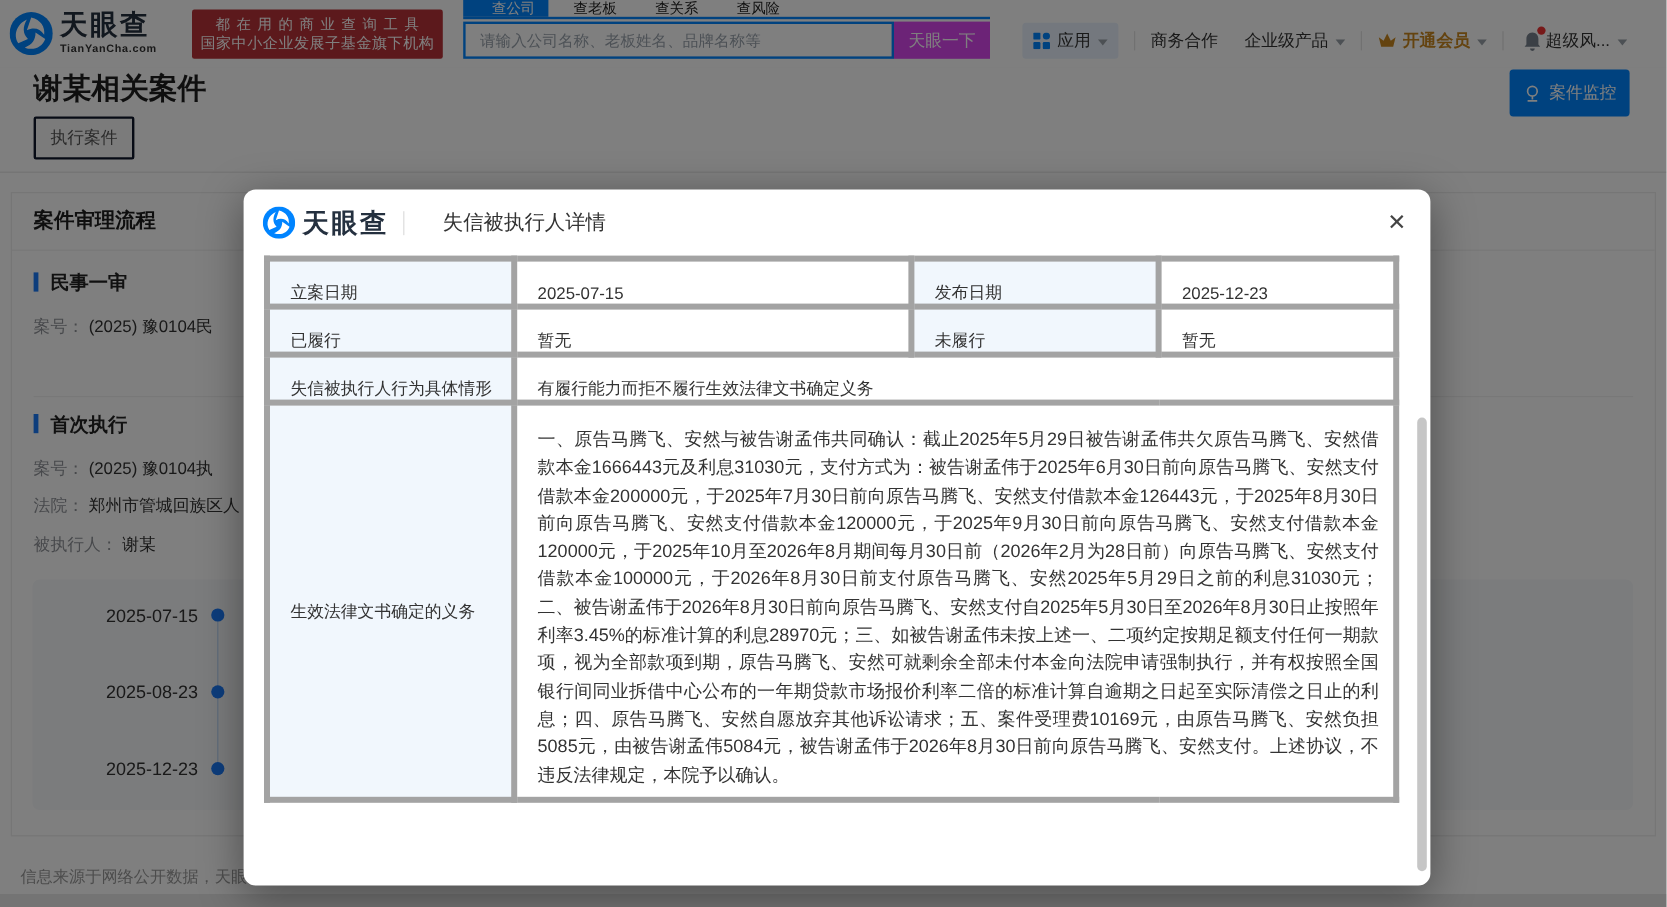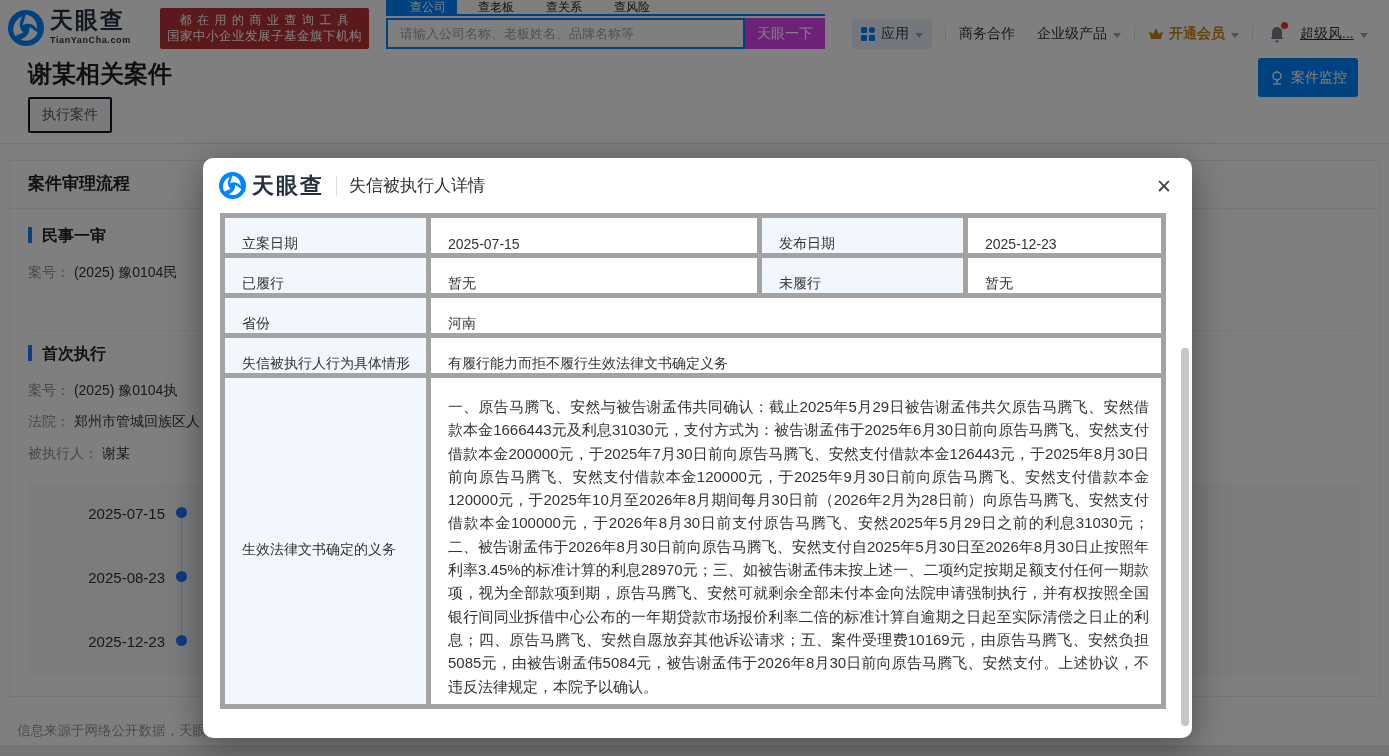--- a/index.html
+++ b/index.html
@@ -31,21 +31,21 @@
   .nav-menu { position:absolute; left:852px; top:18px; height:32px; display:flex; align-items:center; font-size:14px; color:#333; }
   .apps-chip { display:flex; align-items:center; background:#e8f1fc; border-radius:3px; padding:6px 9px; cursor:pointer; }
   .apps-chip .lbl { margin-left:6px; }
   .caret { width:0; height:0; border-left:4px solid transparent; border-right:4px solid transparent; border-top:5px solid #98a0a8; margin-left:6px; margin-top:2px; }
   .nav-sep { width:1px; height:16px; background:#e2e2e2; margin:0 13px; }
   .nav-item { cursor:pointer; display:flex; align-items:center; }
   .vip { color:#c9871e; font-weight:bold; }
   .vip-ico { margin-right:5px; display:flex; }
   .bell-wrap { position:relative; margin:0 2px; cursor:pointer; display:flex; }
   .bell-dot { position:absolute; right:-2px; top:-3px; width:7px; height:7px; border-radius:50%; background:#e33; }
-  .super-risk { margin-left:12px;text-decoration:underline; }
+  .super-risk { margin-left:0; }
 
   
   .content-bg { position:absolute; left:0; top:56px; width:1389px; height:689px; background:#fff; }
   .page-title { position:absolute; left:28px; top:58px; font-size:24px; font-weight:bold; color:#1f1f1f; }
   .case-tag { position:absolute; left:28px; top:97px; padding:7px 12px; border:2px solid #0f172a; background:#f6f6f6; font-size:14px; color:#555; border-radius:2px; cursor:pointer; }
   .monitor-btn { position:absolute; left:1258px; top:58px; width:100px; height:39px; background:#0084ff; border:none; border-radius:3px;
     color:#fff; font-size:14px; display:flex; align-items:center; justify-content:center; gap:6px; cursor:pointer; }
   .hdr-divider { position:absolute; left:0; top:143px; width:1389px; height:1px; background:#e7e7e7; }
 
   .flow-card { position:absolute; left:9px; top:160px; width:1371px; height:537px; background:#fff; border:1px solid #ececec; }
@@ -68,21 +68,21 @@
 
   
   .overlay { position:absolute; inset:0; background:rgba(0,0,0,.5); z-index:10; }
   .modal { position:absolute; left:203px; top:158px; width:989px; height:580px; background:#fff; border-radius:10px;
     box-shadow:0 8px 36px rgba(0,0,0,.4); z-index:20; }
   .modal-header { position:absolute; left:0; top:0; width:100%; height:55px; display:flex; align-items:center; padding-left:16px; }
   .modal-logo { display:flex; align-items:center; }
   .modal-logo svg { width:27px; height:27px; }
   .modal-brand { font-size:22px; font-weight:bold; color:#24303f; letter-spacing:2px; margin-left:6px; }
   .mh-sep { width:1px; height:20px; background:#ddd; margin:0 12px; }
-  .modal-title { font-size:17px; color:#333; }
+  .modal-title { font-size:17px; color:#333;margin-left:20px; }
   .modal-close { position:absolute; right:16px; top:16px; font-size:19px; color:#444; cursor:pointer; width:24px; height:24px;
     display:flex; align-items:center; justify-content:center; background:none; border:none; }
 
   table.detail { position:absolute; left:17px; top:55px; width:941px; border-collapse:collapse; table-layout:fixed;
     font-size:14px; color:#333; }
   table.detail td { border:5px solid #a3a3a3; padding:17px 12px 0 17px; }
   td.lbl { background:#f1f7fd; }
   tr.r1 td { height:39px; }
   tr.r43 td { height:26px; }
   td.longtext { height:331px; vertical-align:top; padding:13px 12px 13px 12px; font-size:15px; line-height:23.3px; text-align:justify; color:#333; }
@@ -254,24 +254,20 @@
         <td class="lbl">发布日期</td>
         <td>2025-12-23</td>
       </tr>
       <tr class="r43">
         <td class="lbl">已履行</td>
         <td>暂无</td>
         <td class="lbl">未履行</td>
         <td>暂无</td>
       </tr>
       <tr class="r43">
-        <td class="lbl">省份</td>
-        <td colspan="3">河南</td>
-      </tr>
-      <tr class="r43">
         <td class="lbl">失信被执行人行为具体情形</td>
         <td colspan="3">有履行能力而拒不履行生效法律文书确定义务</td>
       </tr>
       <tr>
         <td class="lbl lbl-mid">生效法律文书确定的义务</td>
         <td colspan="3" class="longtext">一、原告马腾飞、安然与被告谢孟伟共同确认：截止2025年5月29日被告谢孟伟共欠原告马腾飞、安然借款本金1666443元及利息31030元，支付方式为：被告谢孟伟于2025年6月30日前向原告马腾飞、安然支付借款本金200000元，于2025年7月30日前向原告马腾飞、安然支付借款本金126443元，于2025年8月30日前向原告马腾飞、安然支付借款本金120000元，于2025年9月30日前向原告马腾飞、安然支付借款本金120000元，于2025年10月至2026年8月期间每月30日前（2026年2月为28日前）向原告马腾飞、安然支付借款本金100000元，于2026年8月30日前支付原告马腾飞、安然2025年5月29日之前的利息31030元；二、被告谢孟伟于2026年8月30日前向原告马腾飞、安然支付自2025年5月30日至2026年8月30日止按照年利率3.45%的标准计算的利息28970元；三、如被告谢孟伟未按上述一、二项约定按期足额支付任何一期款项，视为全部款项到期，原告马腾飞、安然可就剩余全部未付本金向法院申请强制执行，并有权按照全国银行间同业拆借中心公布的一年期贷款市场报价利率二倍的标准计算自逾期之日起至实际清偿之日止的利息；四、原告马腾飞、安然自愿放弃其他诉讼请求；五、案件受理费10169元，由原告马腾飞、安然负担5085元，由被告谢孟伟5084元，被告谢孟伟于2026年8月30日前向原告马腾飞、安然支付。上述协议，不违反法律规定，本院予以确认。</td>
       </tr>
     </tbody>
       </table>
 

